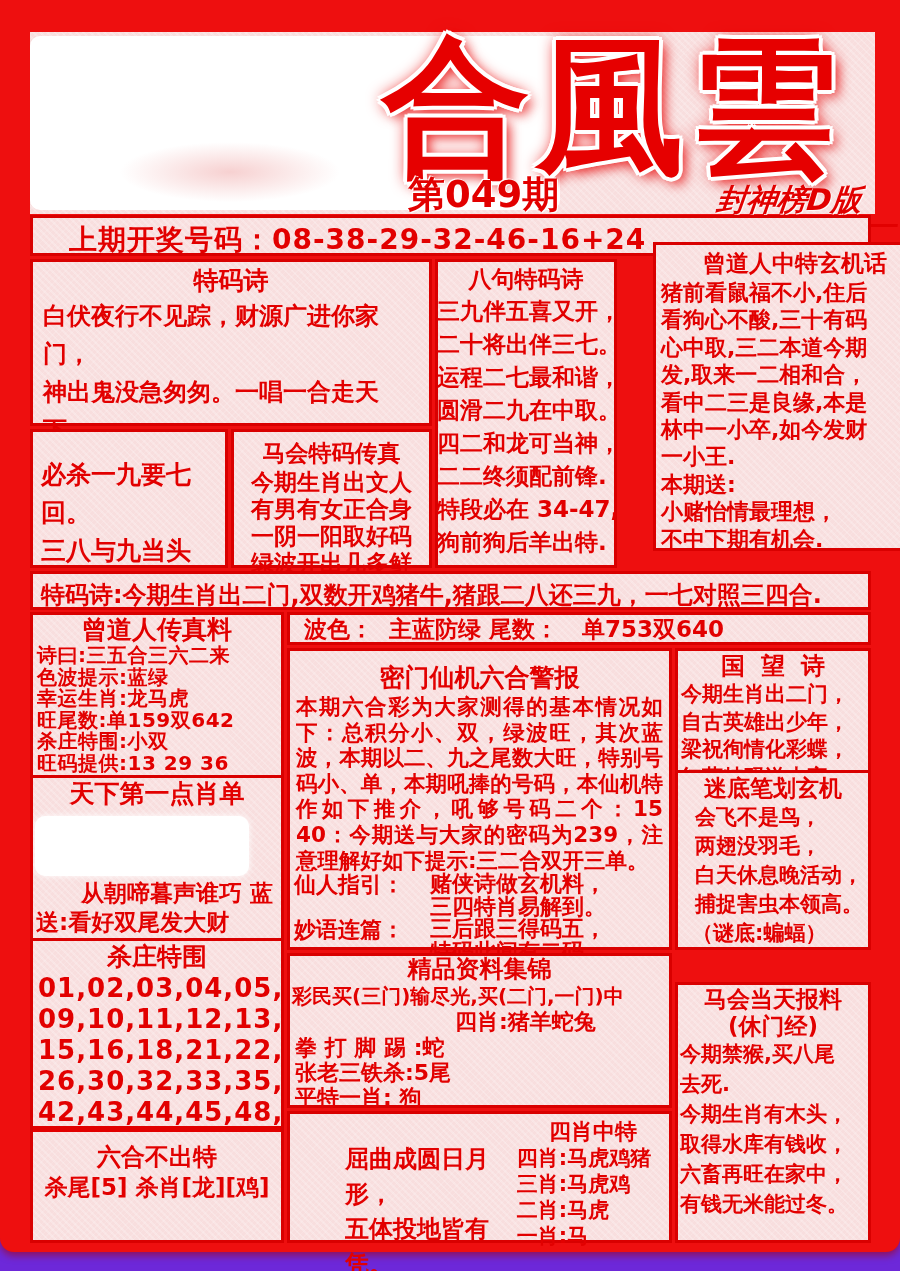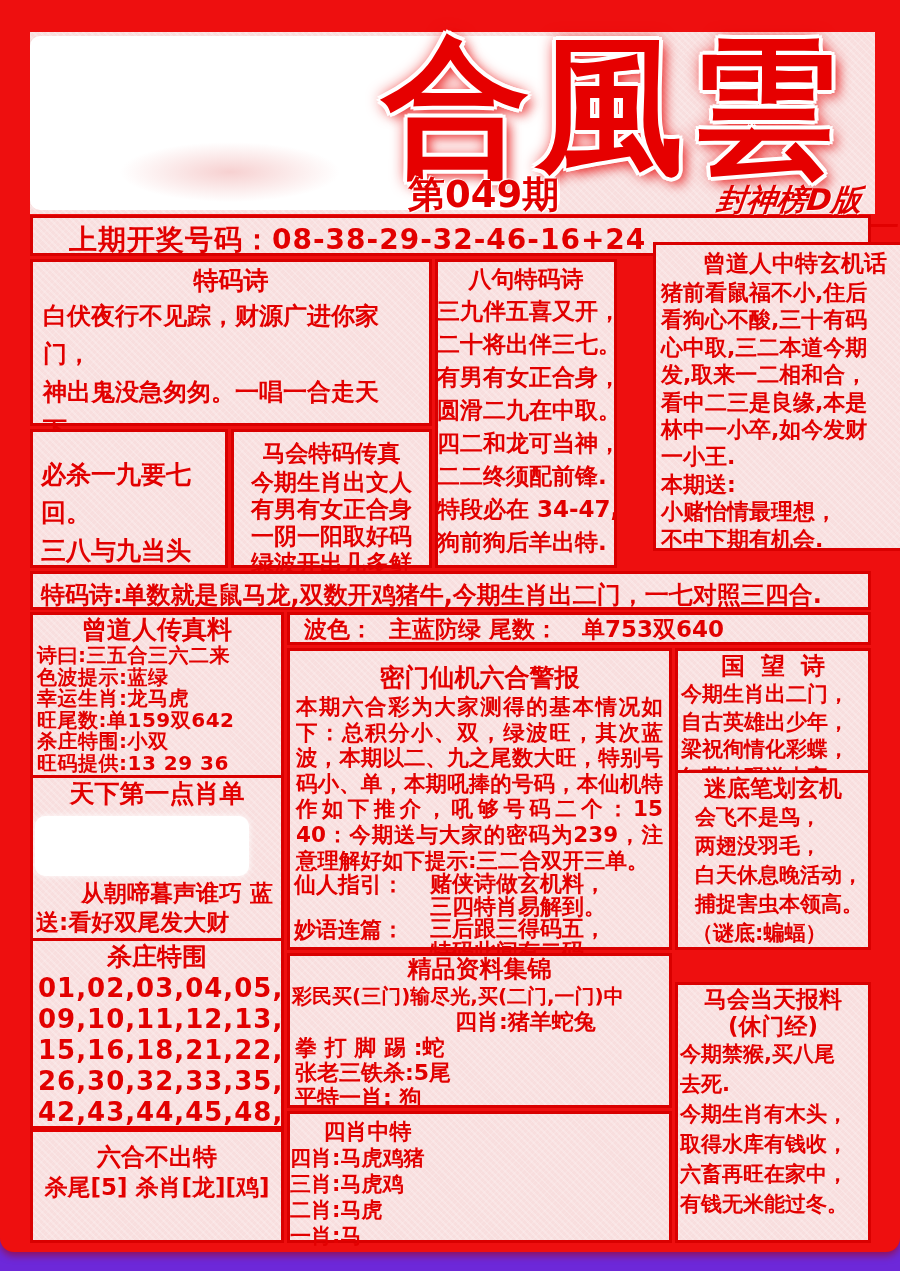--- a/index.html
+++ b/index.html
@@ -139,21 +139,21 @@
     <div class="ln">今期生肖出文人</div>
     <div class="ln">有男有女正合身</div>
     <div class="ln">一阴一阳取好码</div>
     <div class="ln">绿波开出几多鲜</div>
   </div>
 
   <div class="panel bordered eight">
     <div class="ttl">八句特码诗</div>
     <div class="ln">三九伴五喜又开，</div>
     <div class="ln">二十将出伴三七。</div>
-    <div class="ln">有男有女正合身，</div>
+    <div class="ln">运程二七最和谐，</div>
     <div class="ln">圆滑二九在中取。</div>
     <div class="ln">四二和龙可当神，</div>
     <div class="ln">二二终须配前锋.</div>
     <div class="ln">特段必在 34-47,</div>
     <div class="ln">狗前狗后羊出特.</div>
   </div>
 
   <div class="panel bordered zdxj">
     <div class="ttl">曾道人中特玄机话</div>
     <div class="ln">猪前看鼠福不小,住后</div>
@@ -162,21 +162,21 @@
     <div class="ln">发,取来一二相和合，</div>
     <div class="ln">看中二三是良缘,本是</div>
     <div class="ln">林中一小卒,如今发财</div>
     <div class="ln">一小王.</div>
     <div class="ln">本期送:</div>
     <div class="ln">小赌怡情最理想，</div>
     <div class="ln">不中下期有机会.</div>
   </div>
 
   <div class="panel bordered banner2">
-    <div>特码诗:单数就是鼠马龙,双数开鸡猪牛,今期生肖出二门，一七对照三四合.</div>
+    <div>特码诗:今期生肖出二门,双数开鸡猪牛,猪跟二八还三九，一七对照三四合.</div>
   </div>
 
   <div class="panel bordered leftcol">
     <div class="seg seg1">
       <div class="ttl">曾道人传真料</div>
       <div class="ln">诗曰:三五合三六二来</div>
       <div class="ln">色波提示:蓝绿</div>
       <div class="ln">幸运生肖:龙马虎</div>
       <div class="ln">旺尾数:单159双642</div>
       <div class="ln">杀庄特围:小双</div>
@@ -228,20 +228,24 @@
   <div class="panel bordered jingpin">
     <div class="ttl">精品资料集锦</div>
     <div class="ln1">彩民买(三门)输尽光,买(二门,一门)中</div>
     <div class="ln2">四肖:猪羊蛇兔</div>
     <div class="ln pre">拳 打 脚 踢 :蛇</div>
     <div class="ln pre">张老三铁杀:5尾</div>
     <div class="ln pre">平特一肖: 狗</div>
   </div>
 
   <div class="panel bordered midbot">
+    <div class="ququ">
+      <div>屈曲成圆日月形，</div>
+      <div>五体投地皆有凭。</div>
+    </div>
     <div class="sixiao">
       <div class="ttl">四肖中特</div>
       <div class="ln">四肖:马虎鸡猪</div>
       <div class="ln">三肖:马虎鸡</div>
       <div class="ln">二肖:马虎</div>
       <div class="ln">一肖:马</div>
     </div>
   </div>
 
   <div class="panel bordered guowang">

